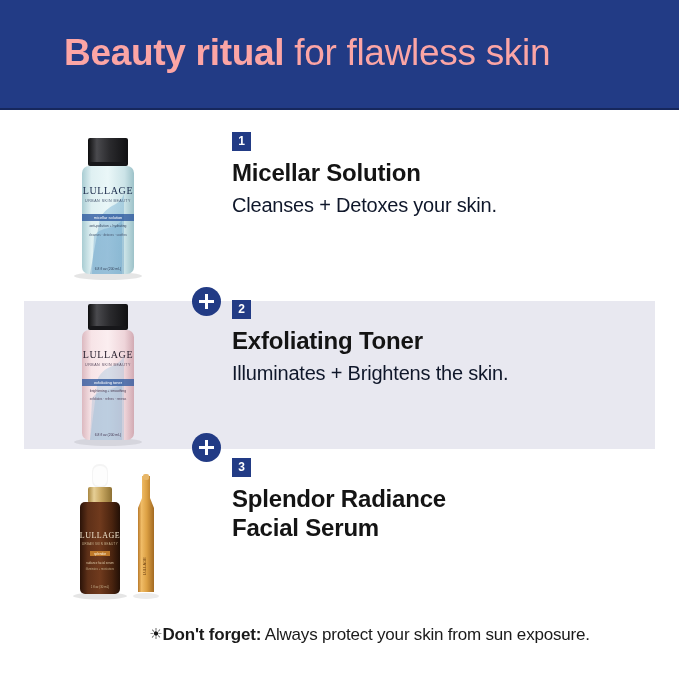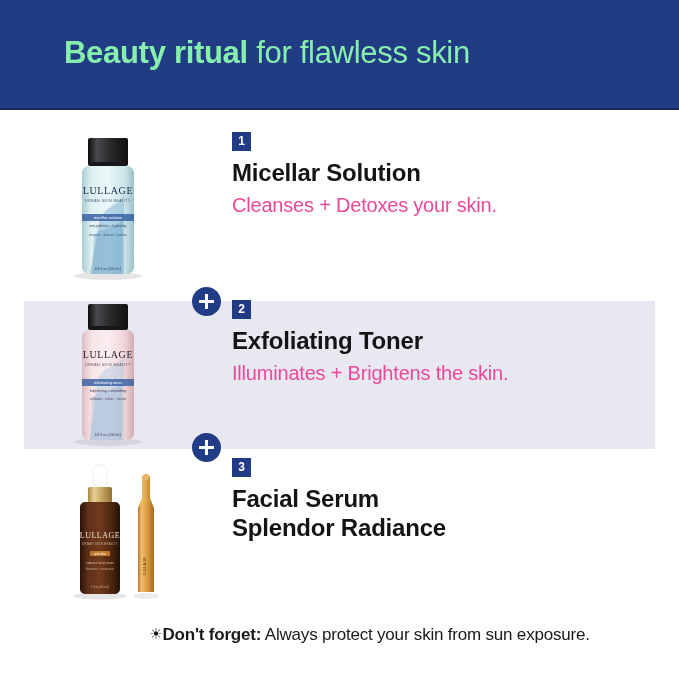--- a/index.html
+++ b/index.html
@@ -23,22 +23,22 @@
     width: 679px;
     height: 110px;
     background: #223b85;
     border-bottom: 2px solid #16275c;
     box-sizing: border-box;
   }
   .header-title {
     position: absolute;
     left: 64px;
     top: 30px;
-    color: #86efac;
-    font-size: 31px;
+    color: #fca5a5;
+    font-size: 37px;
     line-height: 45px;
     letter-spacing: -0.3px;
     white-space: nowrap;
   }
   .header-title .bold {
     font-weight: bold;
   }
   .header-title .light {
     font-weight: normal;
   }
@@ -94,21 +94,21 @@
     line-height: 29px;
     font-weight: bold;
     color: #141414;
     letter-spacing: -0.2px;
   }
   .step-desc {
     margin-top: 5px;
     font-size: 20px;
     line-height: 26px;
     font-weight: normal;
-    color: #ec4899;
+    color: #0f172a;
     letter-spacing: -0.2px;
   }
 
   
   .plus {
     position: absolute;
     left: 192px;
     width: 29px;
     height: 29px;
     border-radius: 50%;
@@ -299,21 +299,21 @@
       <text x="40" y="130" font-family="Liberation Sans, sans-serif" font-size="2.9" fill="#c6b18d" text-anchor="middle">1 fl oz (30 mL)</text>
 
       <path d="M82 18 L90 18 L90 40 L94 50 L94 134 L78 134 L78 50 L82 40 Z" fill="url(#g3amp)"></path>
       <rect x="83" y="16" width="6" height="6" rx="2" fill="#e7b668"></rect>
       <text x="86" y="108" font-family="Liberation Sans, sans-serif" font-size="4" fill="#6a3f12" text-anchor="middle" transform="rotate(-90 86 108)">LULLAGE</text>
     </svg>
   </div>
   <div class="step-text">
     <span class="badge">3</span>
     <div class="step-title">
+      <div>Splendor Radiance</div>
       <div>Facial Serum</div>
-      <div>Splendor Radiance</div>
     </div>
   </div>
 </div>
 
 <div class="footer">
   <span class="sun">☀</span><span class="bold">Don't forget:</span><span> Always protect your skin from sun exposure.</span>
 </div>
 
 </body></html>

